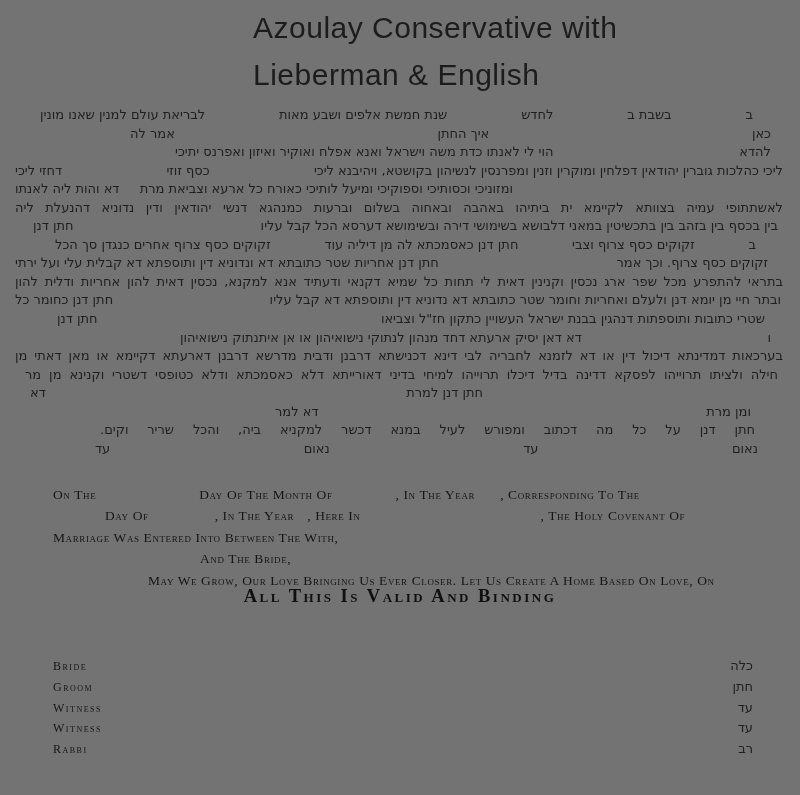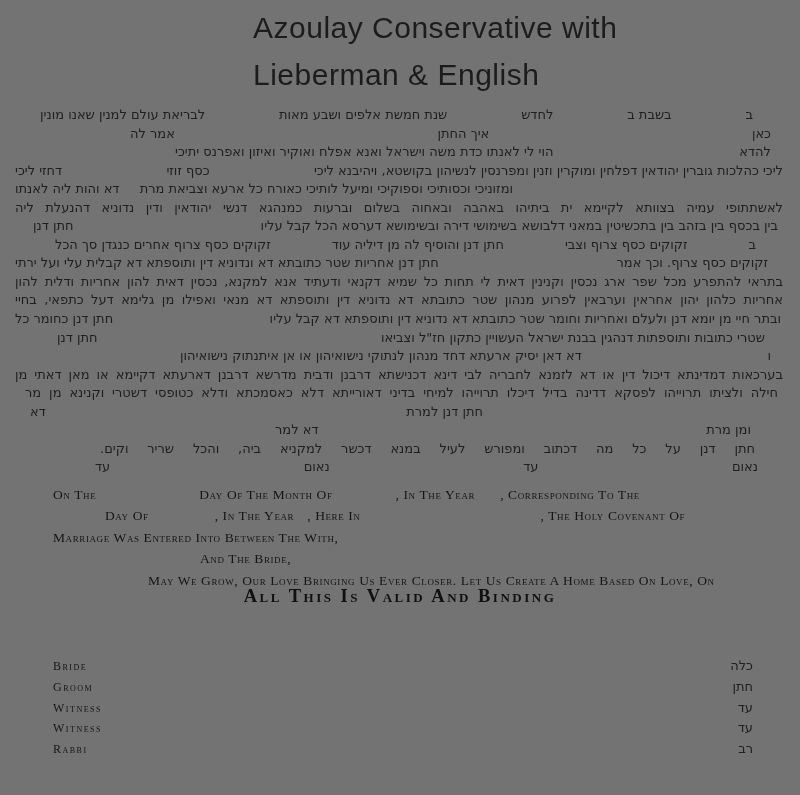--- a/index.html
+++ b/index.html
@@ -74,29 +74,28 @@
         <span class="h-seg">דא והות ליה לאנתו</span>
       </div>
       <div class="h-line just"><span class="h-seg">לאשתתופי עמיה בצוותא לקיימא ית ביתיהו באהבה ובאחוה בשלום וברעות כמנהגא דנשי יהודאין ודין נדוניא דהנעלת ליה</span></div>
       <div class="h-line" style="padding-right: 5px; padding-left: 18px;">
         <span class="h-seg">בין בכסף בין בזהב בין בתכשיטין במאני דלבושא בשימושי דירה ובשימושא דערסא הכל קבל עליו</span>
         <span class="h-seg">חתן דנן</span>
       </div>
       <div class="h-line" style="padding-right: 27px; padding-left: 40px;">
         <span class="h-seg">ב</span>
         <span class="h-seg">זקוקים כסף צרוף וצבי</span>
-        <span class="h-seg">חתן דנן והוסיף לה מן דיליה עוד</span>
+        <span class="h-seg">חתן דנן כאסמכתא לה מן דיליה עוד</span>
         <span class="h-seg">זקוקים כסף צרוף אחרים כנגדן סך הכל</span>
       </div>
       <div class="h-line" style="padding-right: 15px;">
         <span class="h-seg">זקוקים כסף צרוף. וכך אמר</span>
         <span class="h-seg">חתן דנן אחריות שטר כתובתא דא ונדוניא דין ותוספתא דא קבלית עלי ועל ירתי</span>
       </div>
       <div class="h-line just"><span class="h-seg">בתראי להתפרע מכל שפר ארג נכסין וקנינין דאית לי תחות כל שמיא דקנאי ודעתיד אנא למקנא, נכסין דאית להון אחריות ודלית להון</span></div>
-      <div class="h-line just"><span class="h-seg">אחריות כלהון יהון אחראין וערבאין לפרוע מנהון שטר כתובתא דא נדוניא דין ותוספתא דא מנאי ואפילו מן גלימא דעל כתפאי, בחיי</span></div>
       <div class="h-line" style="padding-right: 2px;">
         <span class="h-seg">ובתר חיי מן יומא דנן ולעלם ואחריות וחומר שטר כתובתא דא נדוניא דין ותוספתא דא קבל עליו</span>
         <span class="h-seg">חתן דנן כחומר כל</span>
       </div>
       <div class="h-line" style="padding-right: 18px; padding-left: 42px;">
         <span class="h-seg">שטרי כתובות ותוספתות דנהגין בבנת ישראל העשויין כתקון חז"ל וצביאו</span>
         <span class="h-seg">חתן דנן</span>
       </div>
       <div class="h-line" style="padding-right: 12px; padding-left: 165px;">
         <span class="h-seg">ו</span>

